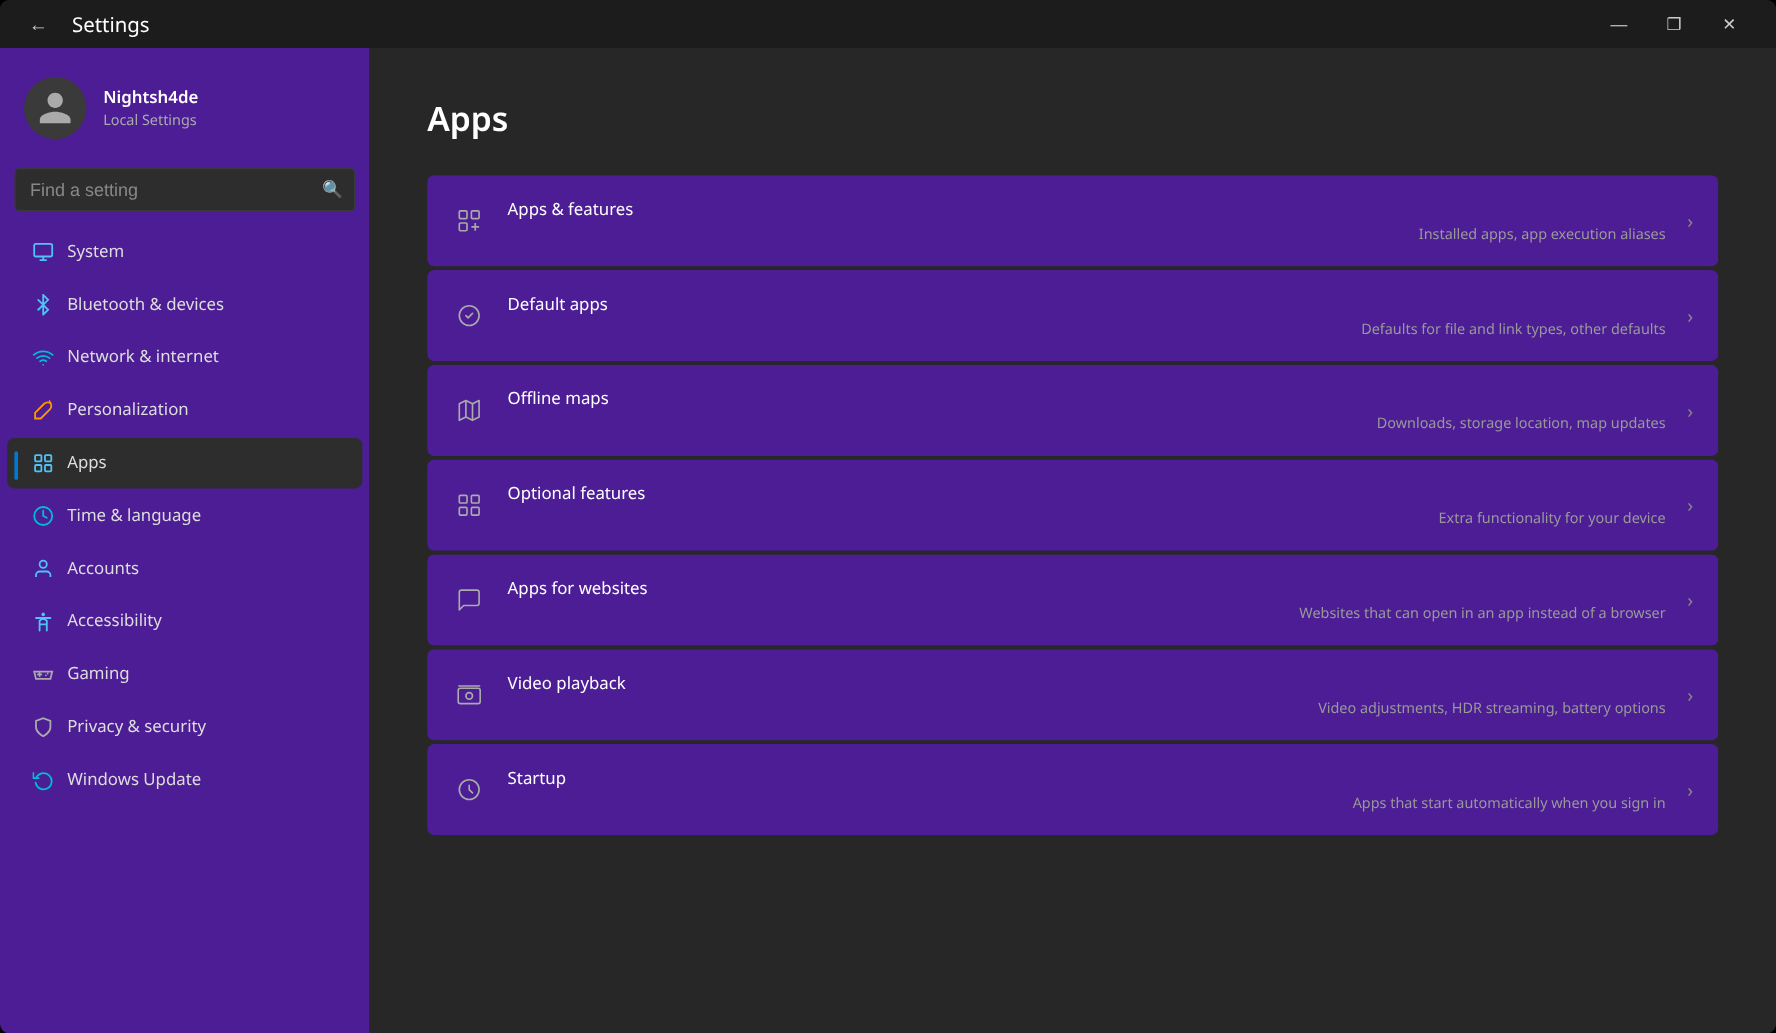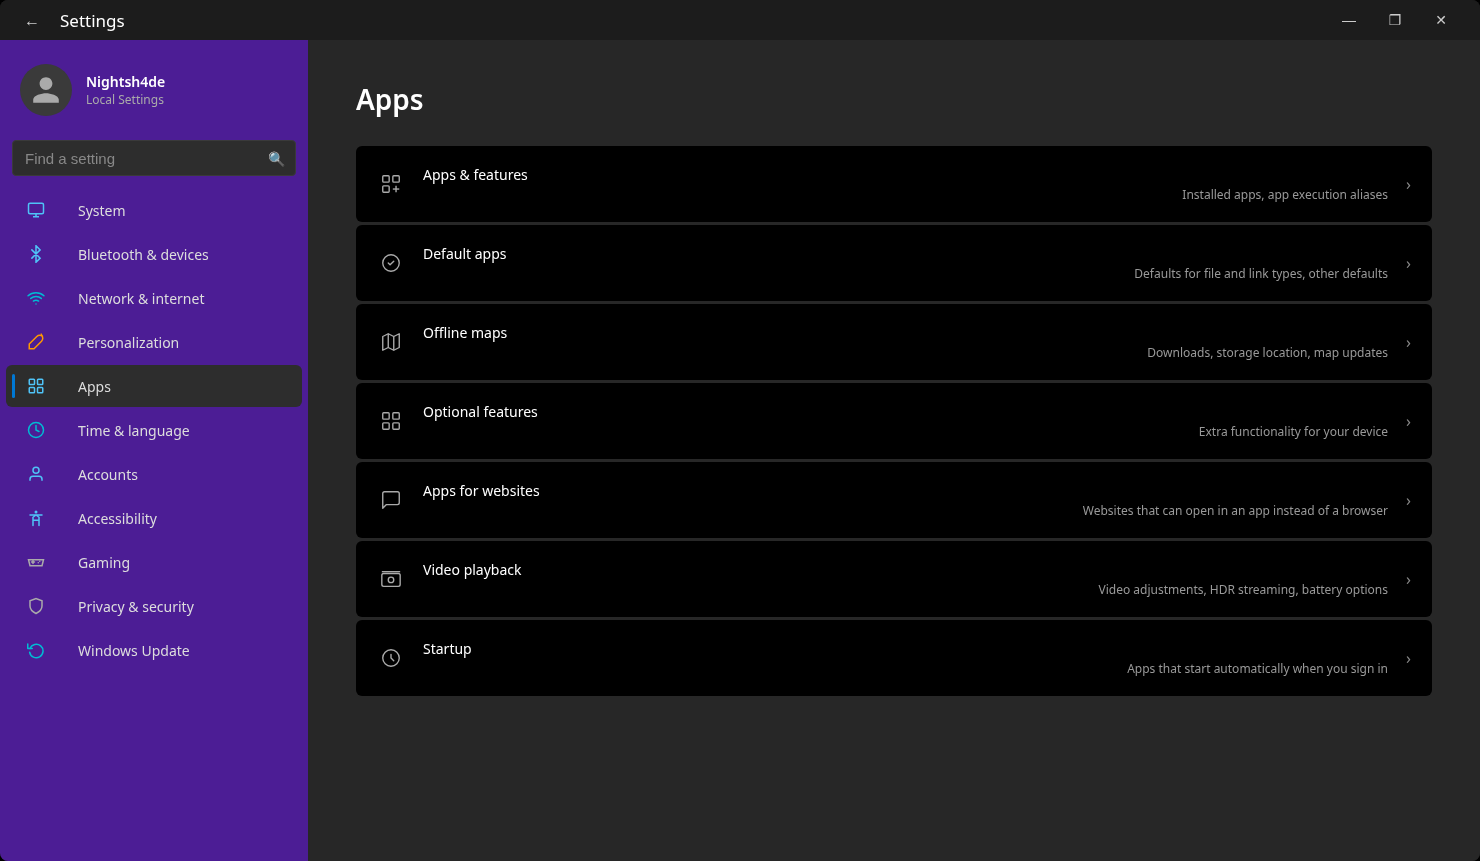--- a/index.html
+++ b/index.html
@@ -133,22 +133,22 @@
     .search-icon-wrap {
       position: absolute;
       right: 10px;
       top: 50%;
       transform: translateY(-50%);
       color: #888;
       font-size: 14px;
     }
     .nav-item {
       display: flex;
-      align-items: center;
-      gap: 32px;
+      align-items: flex-start;
+      gap: 10px;
       padding: 11px 20px;
       cursor: pointer;
       border-radius: 6px;
       margin: 1px 6px;
       color: #ccc;
       font-size: 14px;
     }
     .nav-item.active {
       background: #2d2d2d;
     }
@@ -184,21 +184,21 @@
       font-weight: 600;
       color: #fff;
       margin-bottom: 28px;
     }
     .settings-list {
       display: flex;
       flex-direction: column;
       gap: 3px;
     }
     .settings-item {
-      background: #000000;
+      background: #4c1d95;
       border-radius: 6px;
       display: flex;
       align-items: center;
       padding: 18px 20px;
       cursor: pointer;
       gap: 18px;
       border: 1px solid transparent;
     }
     .settings-item-icon {
       width: 28px;

